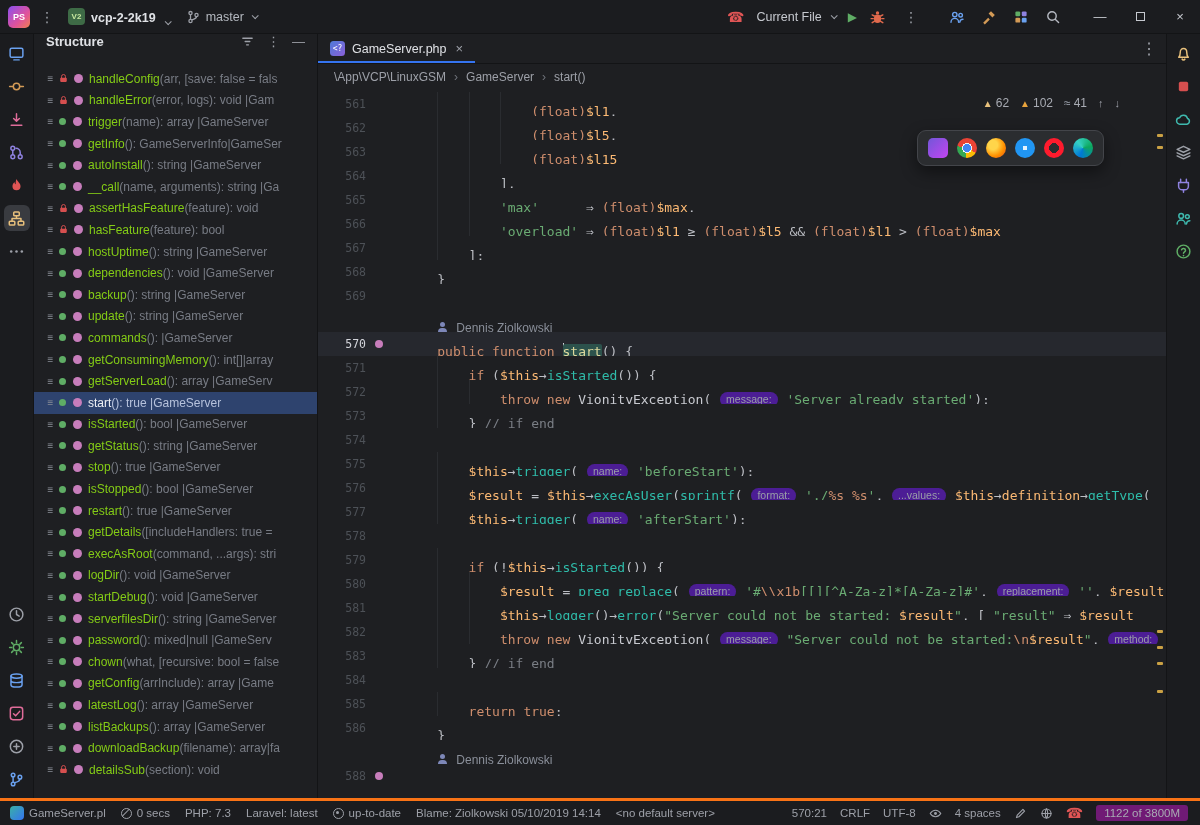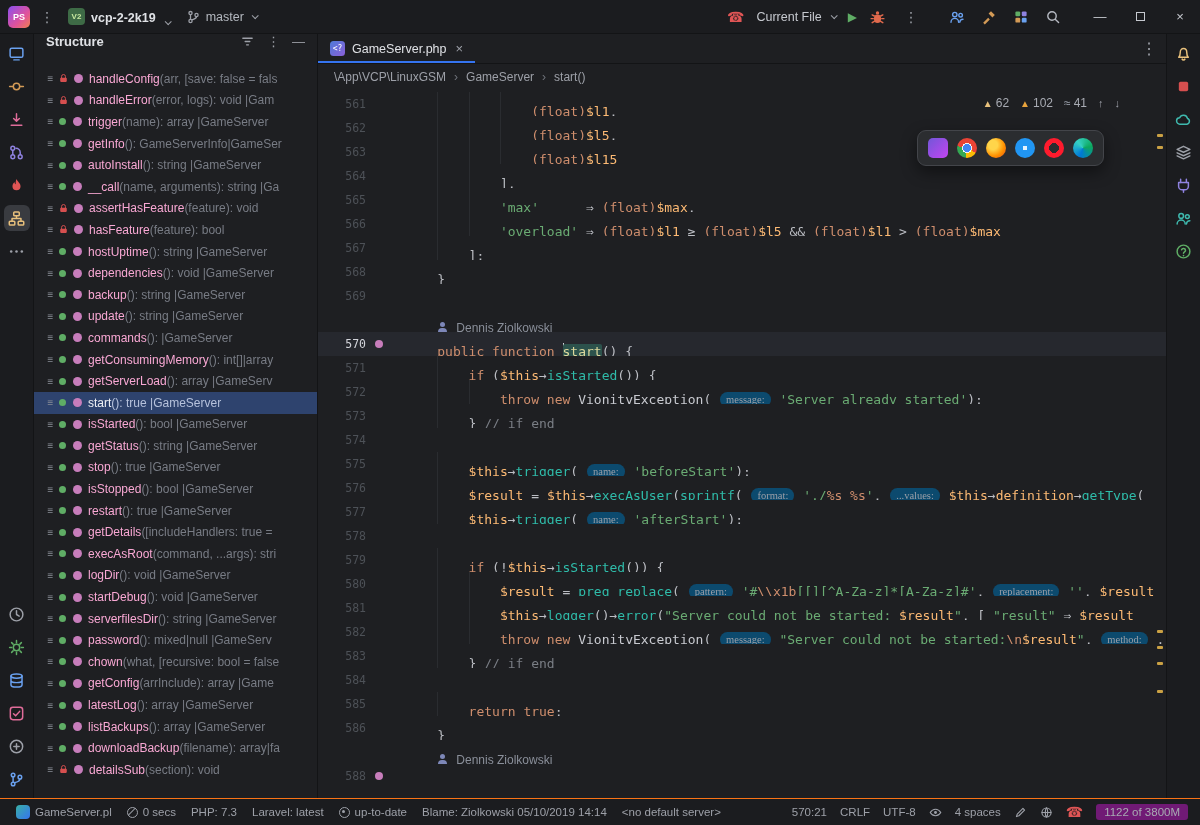--- a/index.html
+++ b/index.html
@@ -42,21 +42,21 @@
 .ph-ic svg{width:15px;height:15px}
 .tree{flex:1;overflow:hidden;font-size:12px;padding-top:2px}
 .trow{height:21.6px;display:flex;align-items:center;padding:0 4px 0 10px;white-space:nowrap;overflow:hidden}
 .trow.sel{background:#2e436e}
 .ti{flex:0 0 auto;display:flex;align-items:center;justify-content:center}
 .teq{color:#8a8e96;font-size:10px;width:13px}
 .tdot{width:7px;height:7px;border-radius:50%;background:#5fad65;margin:0 5px 0 2px}
 .tlock{width:11px;color:#d64f4f;margin:0 3px 0 1px}
 .tlock svg{width:11px;height:11px}
 .tm{width:9px;height:9px;border-radius:50%;background:#c77dbb;margin:0 6px 0 2px}
-.tname{color:#f9a8d4}
+.tname{color:#84cc16}
 .tsig{color:#787c85}
 .trow.sel .tname{color:#eef0f4}
 .trow.sel .tsig{color:#b6c2dc}
 
 .ecol{flex:1;display:flex;flex-direction:column;min-width:0}
 .tabbar{height:30px;flex:0 0 30px;display:flex;align-items:stretch;border-bottom:1px solid #131416}
 .tab{display:flex;align-items:center;gap:7px;padding:0 12px;font-size:12.5px;color:#dfe1e5;box-shadow:inset 0 -2px 0 #3574f0}
 .phpic{width:15px;height:15px;border-radius:3.5px;background:linear-gradient(135deg,#4f7bd8,#8a5fd8);color:#fff;font-size:8px;font-family:"DejaVu Sans Mono",monospace;display:flex;align-items:center;justify-content:center}
 .tclose{color:#9da0a8;font-size:13px;margin-left:2px}
 .tab-more{width:34px;display:flex;align-items:center;justify-content:center;color:#9da0a8}
@@ -67,21 +67,21 @@
 .crow.cur{background: #26282e}
 .gnum{flex:0 0 50px;text-align:right;color:#4d5157;font-size:11.5px;padding-right:2px}
 .crow.cur .gnum{color:#d3d5db}
 .gico{flex:0 0 30px;position:relative}
 .micon{position:absolute;left:7px;top:8px;width:8px;height:8px;border-radius:50%;background:#c77dbb}
 .cline{flex:1;white-space:pre;overflow:hidden;padding-left:8px;color:#bcbec4}
 .ind{display:inline-block;width:4ch;height:100%}
 .ind+.ind{box-shadow:inset 1px 0 0 #2a2c30}
 .tk-k{color:#cf8e6d}.tk-c{color:#cf8e6d}.tk-s{color:#6aab73}.tk-v{color:#fdba74}.tk-f{color:#2fbcaa}.tk-n{color:#c8cad0}.tk-o{color:#bcbec4}.tk-m{color:#7a7e85}.tk-e{color:#cf8e6d}
 .tk-h{color:#dcd79c;background:#2c524c;border-radius:2px}
-.tk-p{display:inline-block;background:#0c4a6e;color:#9a9fa8;font-size:10.5px;line-height:15px;border-radius:8px;padding:0 6px;margin:8px 1px;font-family:Liberation Serif, serif;vertical-align:1.5px}
+.tk-p{display:inline-block;background:#4c1d95;color:#9a9fa8;font-size:10.5px;line-height:15px;border-radius:8px;padding:0 6px;margin:8px 1px;font-family:Liberation Sans, sans-serif;vertical-align:1.5px}
 .caret{display:inline-block;width:1.5px;height:15px;background:#d3d5db;vertical-align:-2px;margin-right:-1.5px}
 .au-ic{display:inline-block;position:relative;width:14px;height:12px;margin-right:5px;vertical-align:-2px}
 .au-ic::before{content:'';position:absolute;left:3px;top:0;width:5px;height:5px;border-radius:50%;background:#7d87b8}
 .au-ic::after{content:'';position:absolute;left:1px;top:6px;width:9px;height:5px;border-radius:4px 4px 1px 1px;background:#7d87b8}
 .autext{font-size:12px;font-family:"Liberation Sans",sans-serif;color:#8a8f9a}
 .insp{position:absolute;top:6px;right:46px;display:flex;align-items:center;gap:11px;font-size:12px;color:#a8abb3;font-family:"Liberation Sans",sans-serif}
 .ii{display:flex;align-items:center;gap:3px}
 .tri{color:#e8c07c;font-size:10px}
 .tri2{color:#e8a33c}
 .typo-ic{color:#9fa5b0}
@@ -89,21 +89,21 @@
 .bpopup{position:absolute;top:40px;right:62px;background:#2b2d30;border:1px solid #43454a;border-radius:9px;box-shadow:0 6px 16px rgba(0,0,0,.45);display:flex;gap:9px;padding:7px 10px}
 .bico{width:20px;height:20px;border-radius:50%}
 .b-phpstorm{border-radius:5px;background:linear-gradient(135deg,#7256d8,#c345f1)}
 .b-chrome{background:radial-gradient(circle at center,#4285f4 0 28%,#f1f3f4 28% 36%,rgba(0,0,0,0) 36%),conic-gradient(#ea4335 0 33%,#fbbc05 33% 52%,#34a853 52% 78%,#ea4335 78%)}
 .b-firefox{background:radial-gradient(circle at 35% 35%,#ffd54a 0 25%,#ff9100 60%,#e64a19)}
 .b-safari{background:radial-gradient(circle at 50% 50%,#e3f2fd 0 18%,#2196f3 18% 100%)}
 .b-opera{background:radial-gradient(circle,#2b2d30 0 34%,#ff1b2d 34%)}
 .b-edge{background:conic-gradient(from 200deg,#0078d7,#35d1c3,#0ca85d,#0078d7)}
 .smark{position:absolute;right:3px;width:6px;height:3px;border-radius:1px;background:#caa144}
 
-.statusbar{height:27px;flex:0 0 27px;display:flex;align-items:center;gap:15px;padding:0 12px 0 16px;font-size:11.5px;color:#9da0a8;background:#1b1c1f;border-top:1px solid #f97316}
+.statusbar{height:27px;flex:0 0 27px;display:flex;align-items:center;gap:15px;padding:0 12px 0 10px;font-size:11.5px;color:#9da0a8;background:#1b1c1f;border-top:3px solid #f97316}
 .sb{display:flex;align-items:center;gap:5px;white-space:nowrap}
 .sb svg{width:13px;height:13px}
 .runic{width:14px;height:14px;border-radius:4px;background:linear-gradient(135deg,#39b0a6,#3574f0)}
 .oic{width:11px;height:11px;border:1.3px solid #9da0a8;border-radius:50%;position:relative}
 .oic.slash::after{content:'';position:absolute;left:-1px;top:3.5px;width:10px;height:1.2px;background:#9da0a8;transform:rotate(-45deg)}
 .oic.dot::after{content:'';position:absolute;left:2.4px;top:2.4px;width:3.4px;height:3.4px;border-radius:50%;background:#9da0a8}
 .sb-right{margin-left:auto;display:flex;gap:13px;align-items:center}
 .mem{background:#701a75;border-radius:3px;padding:2px 8px;color:#a8abb3}
 </style>
 </head>

